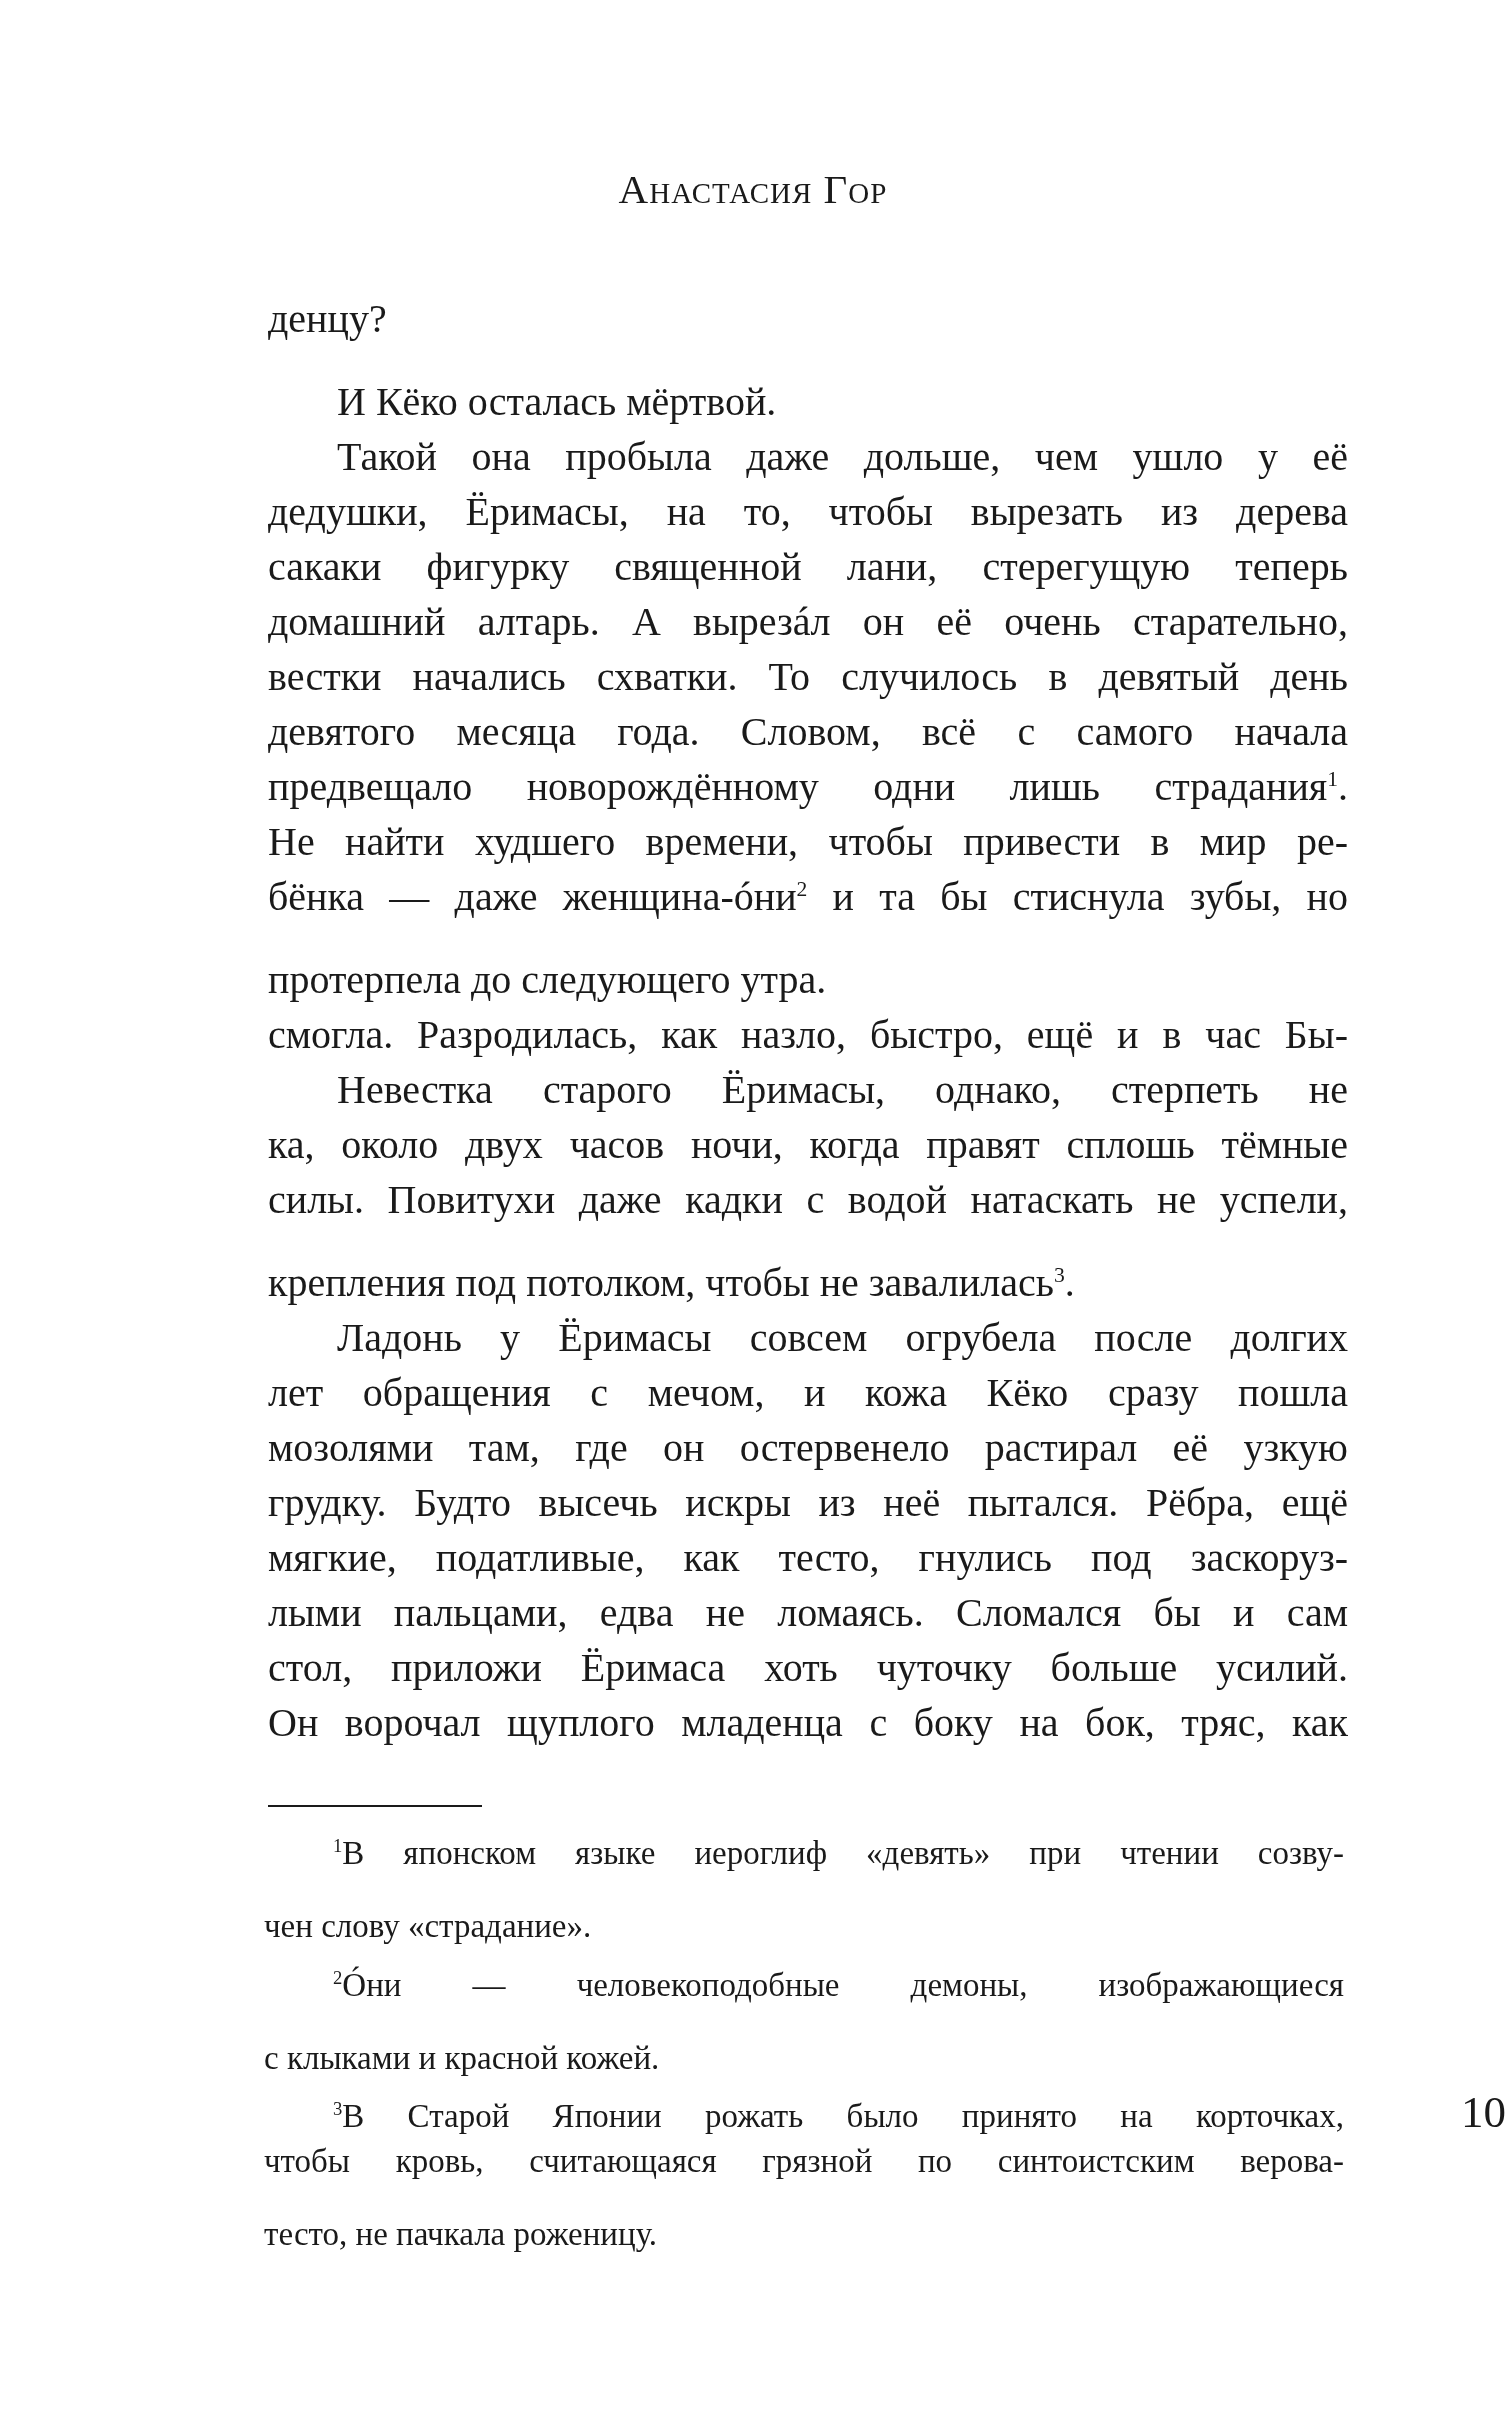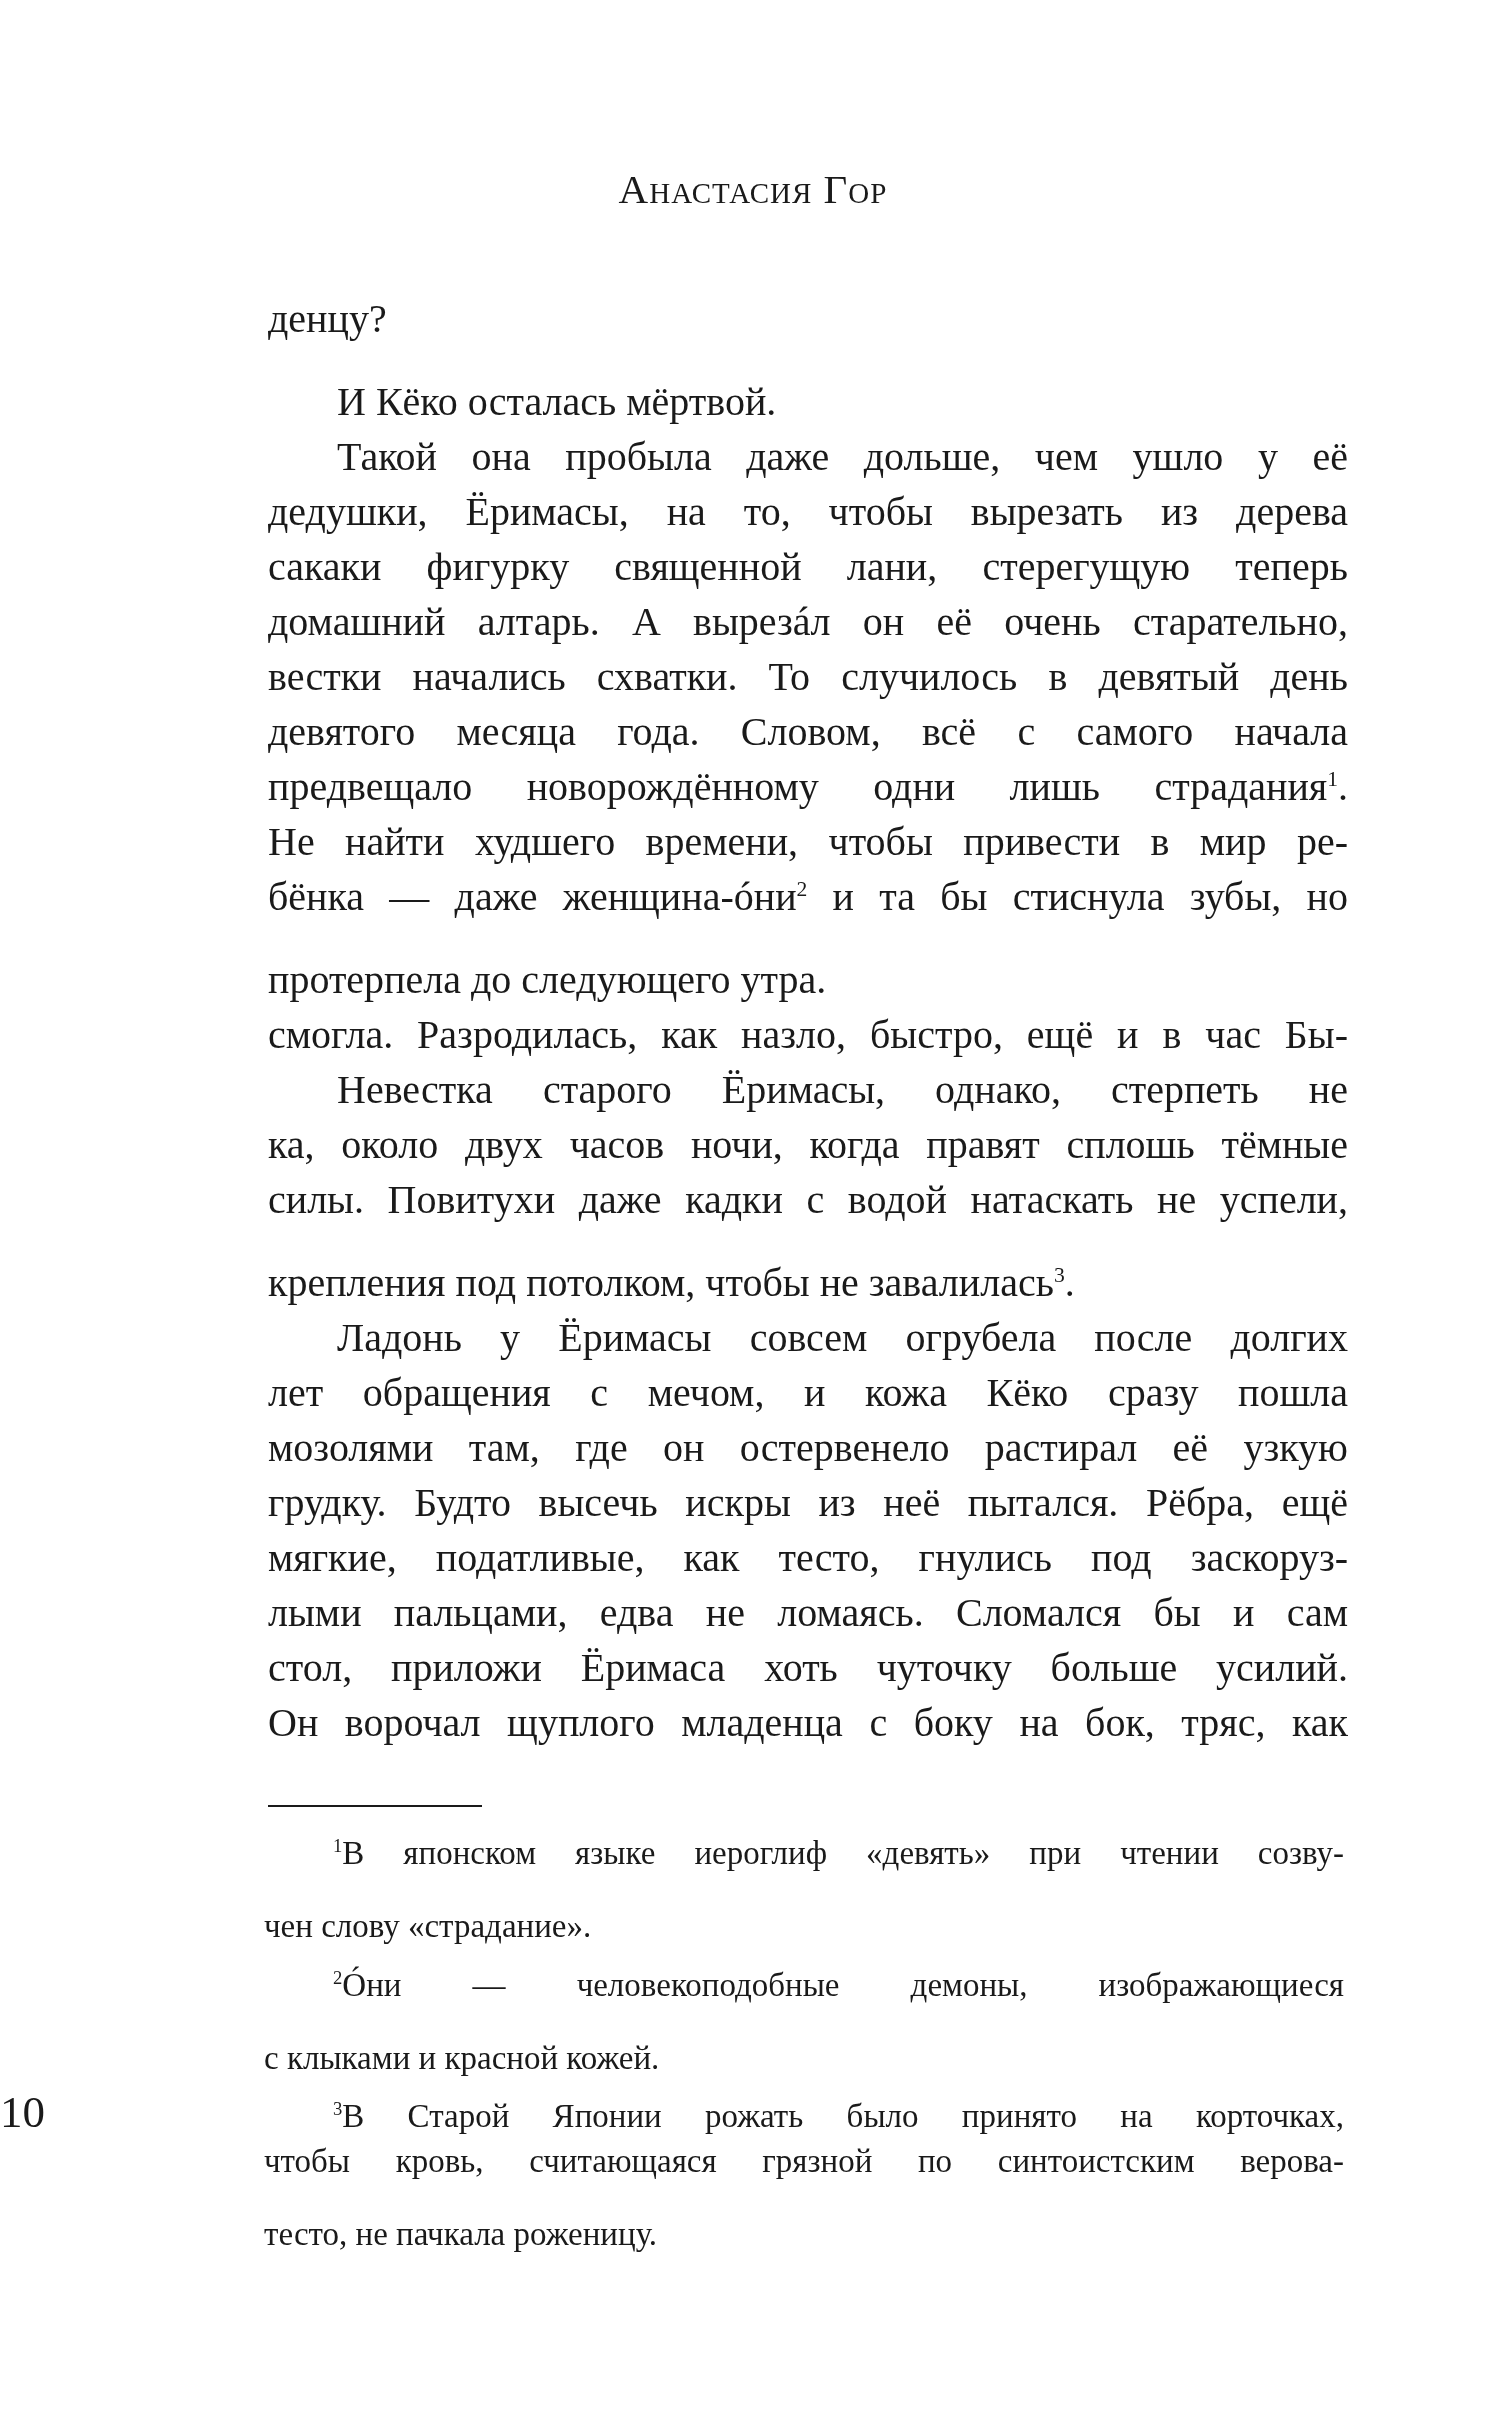--- a/index.html
+++ b/index.html
@@ -12,21 +12,21 @@
   .line { display: block; white-space: nowrap; text-align-last: justify; text-align: justify; height: 55px; }
   .line.last { text-align-last: left; margin-top: 28px; }
   .line.indent { text-indent: 69px; }
   sup { font-size: 21.6px; line-height: 0; vertical-align: super; }
   .fn-rule { position: absolute; top: 1805px; left: 268px; width: 214px; height: 2px; background: #1a1a1a; }
   .footnotes { position: absolute; top: 1831px; left: 264px; width: 1080px;
                font-size: 33px; line-height: 45px; }
   .fn { margin-bottom: 13.7px; }
   .fn .line { height: 45px; }
   .fn sup { font-size: 18.6px; }
-  .page-number { position: absolute; top: 2086px; left: 0; width: 1506px; text-align: left; font-size: 45px; }
+  .page-number { position: absolute; top: 2086px; left: 0; width: 1506px; text-align: right; font-size: 45px; }
 </style>
 </head>
 <body>
 
 <div class="running-head">Анастасия Гор</div>
 
 <div class="body-text" id="body-text">
     <span class="line last"><span>денцу?</span></span>
     <span class="line indent last"><span>И Кёко осталась мёртвой.</span></span>
     <span class="line indent"><span>Такой она пробыла даже дольше, чем ушло у её</span></span>

